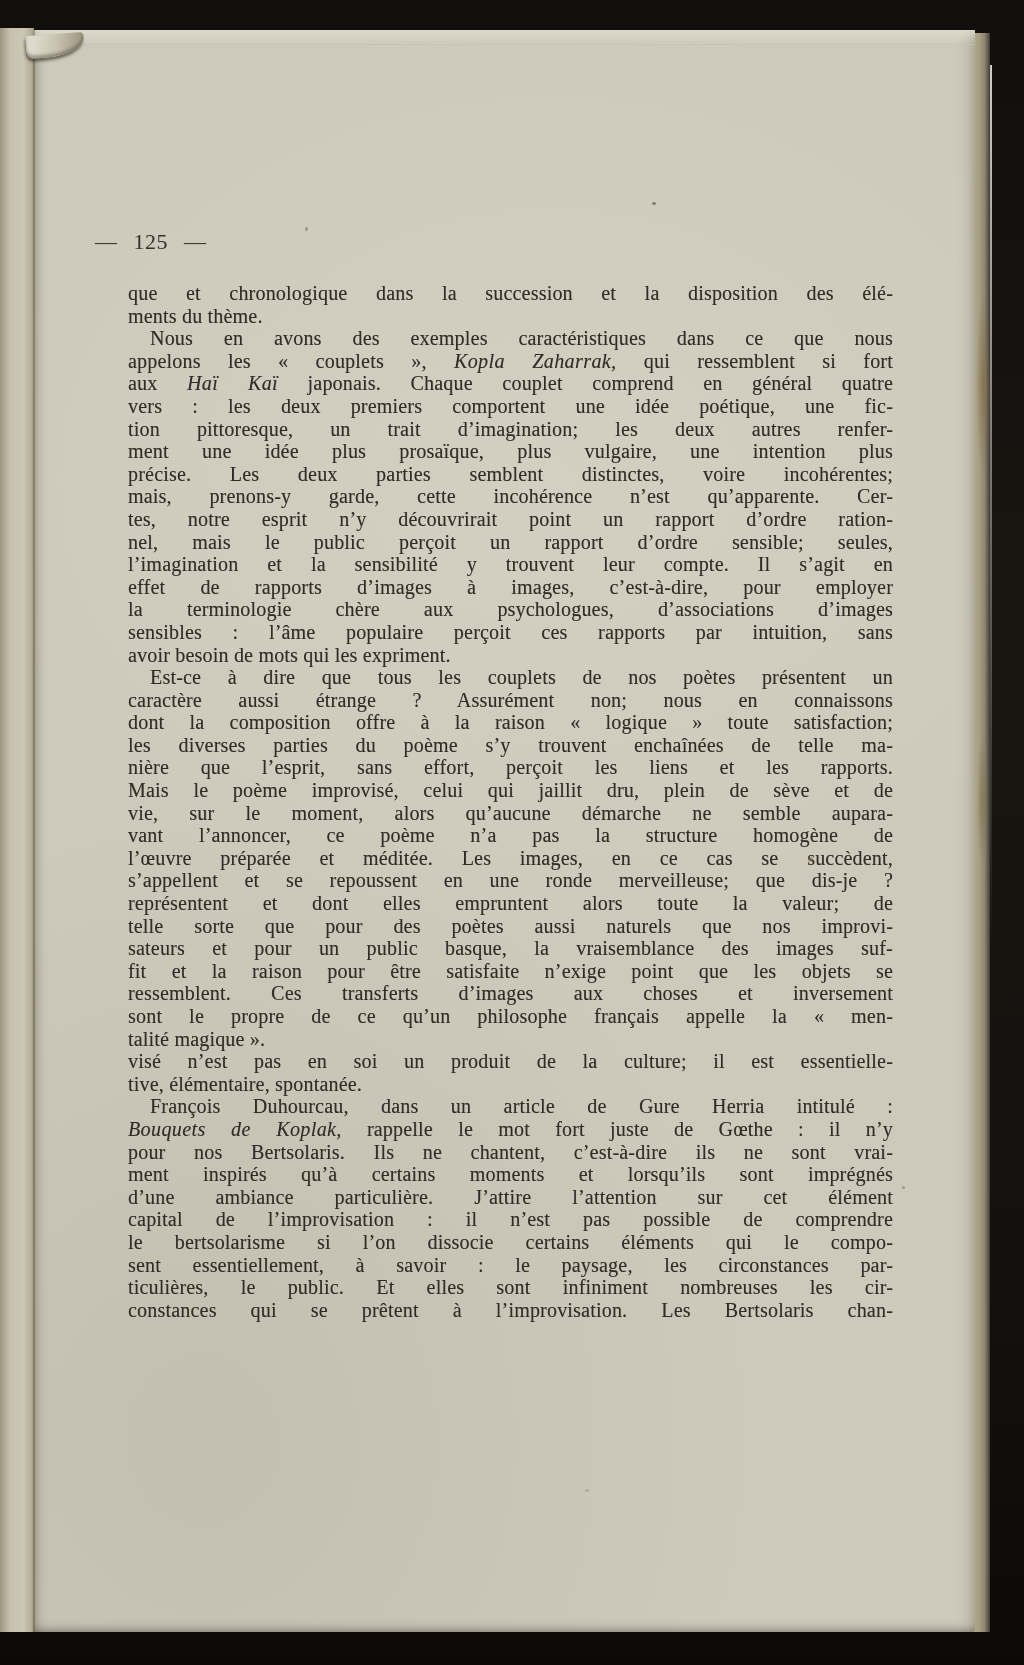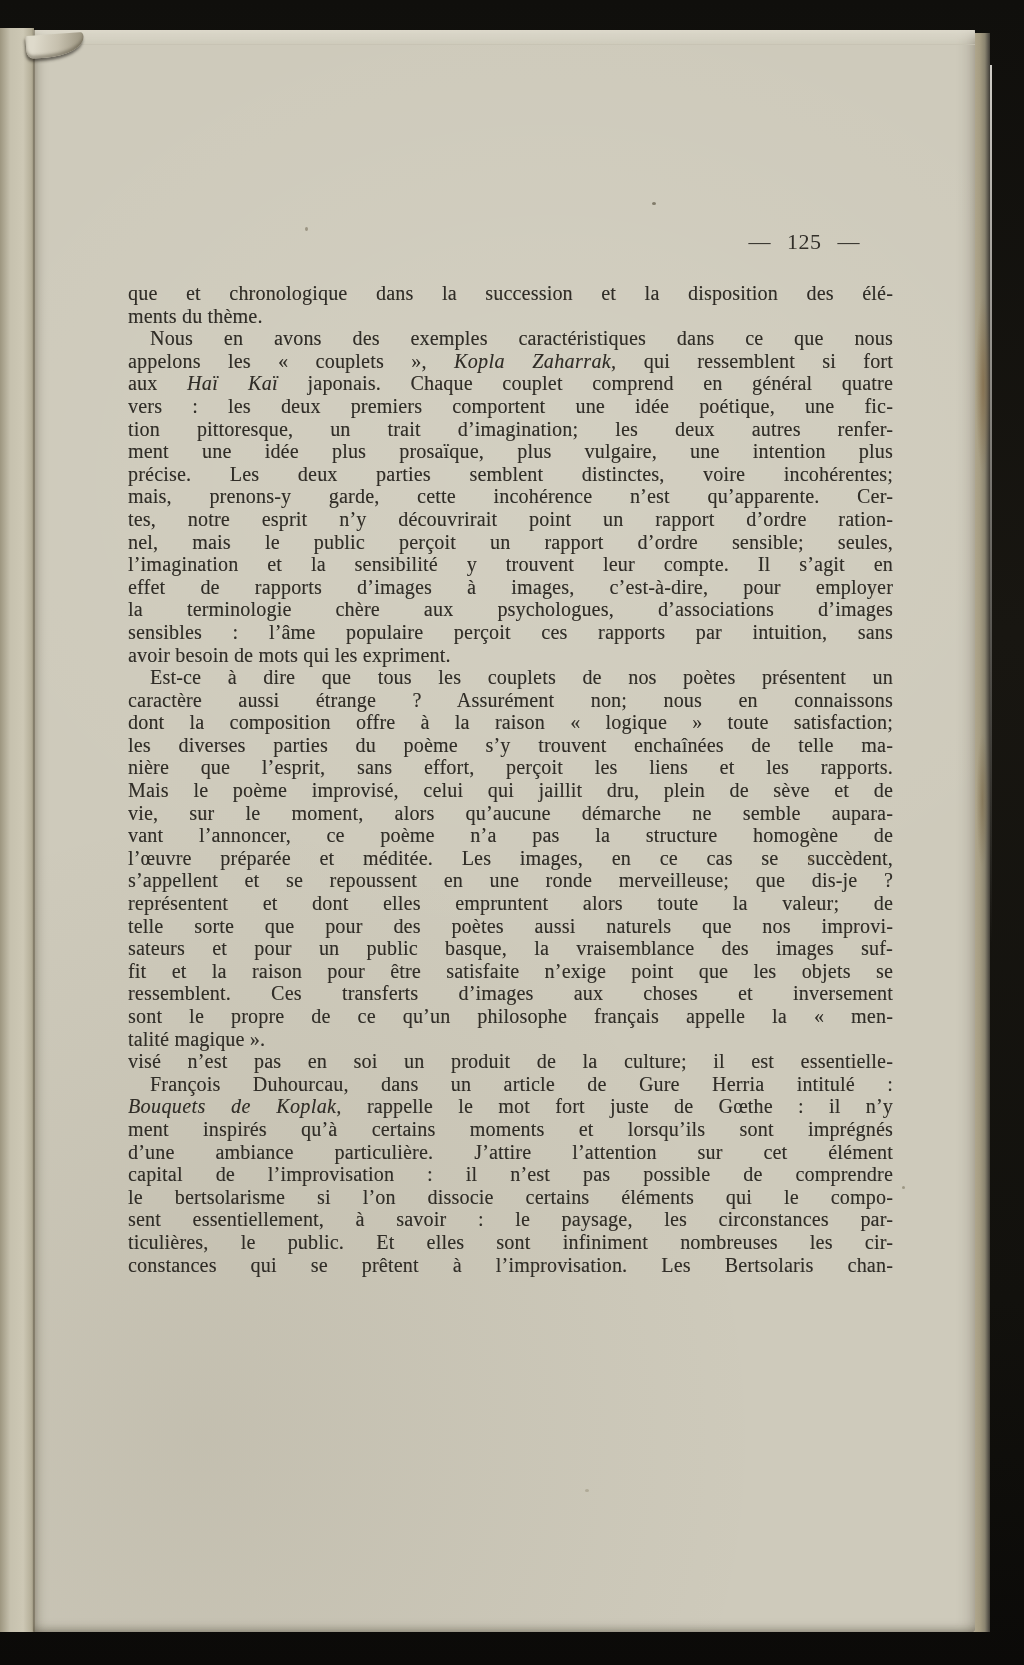--- a/index.html
+++ b/index.html
@@ -82,21 +82,21 @@
     background: linear-gradient(100deg, #dedacb 15%, #c6c0ae 55%, #9b9480 95%);
     border-radius: 2px 4px 85% 15% / 2px 6px 100% 45%;
     box-shadow: -1px 3px 3px rgba(22,19,13,0.55), inset 0 -3px 3px rgba(78,71,55,0.45);
     transform: rotate(-4deg);
   }
 
   .page-number {
     position: absolute;
     left: 62px; top: 200px;
     width: 765px;
-    text-align: right;
+    text-align: left;
     font-size: 22px;
     line-height: 24px;
     color: #33302a;
     word-spacing: 10px;
     letter-spacing: 0.5px;
   }
 
   .text-block {
     position: absolute;
     left: 95px; top: 252px;
@@ -177,24 +177,26 @@
           <div class="line">représentent et dont elles empruntent alors toute la valeur; de</div>
           <div class="line">telle sorte que pour des poètes aussi naturels que nos improvi-</div>
           <div class="line">sateurs et pour un public basque, la vraisemblance des images suf-</div>
           <div class="line">fit et la raison pour être satisfaite n’exige point que les objets se</div>
           <div class="line">ressemblent. Ces transferts d’images aux choses et inversement</div>
           <div class="line">sont le propre de ce qu’un philosophe français appelle la « men-</div>
           <div class="line end">talité magique ».</div>
         </div>
         <div class="paragraph">
           <div class="line">visé n’est pas en soi un produit de la culture; il est essentielle-</div>
+          <div class="line end">tive, élémentaire, spontanée.</div>
         </div>
         <div class="paragraph">
           <div class="line indent">François Duhourcau, dans un article de Gure Herria intitulé :</div>
           <div class="line"><i>Bouquets de Koplak,</i> rappelle le mot fort juste de Gœthe : il n’y</div>
+          <div class="line">pour nos Bertsolaris. Ils ne chantent, c’est-à-dire ils ne sont vrai-</div>
           <div class="line">ment inspirés qu’à certains moments et lorsqu’ils sont imprégnés</div>
           <div class="line">d’une ambiance particulière. J’attire l’attention sur cet élément</div>
           <div class="line">capital de l’improvisation : il n’est pas possible de comprendre</div>
           <div class="line">le bertsolarisme si l’on dissocie certains éléments qui le compo-</div>
           <div class="line">sent essentiellement, à savoir : le paysage, les circonstances par-</div>
           <div class="line">ticulières, le public. Et elles sont infiniment nombreuses les cir-</div>
           <div class="line">constances qui se prêtent à l’improvisation. Les Bertsolaris chan-</div>
         </div>
       </div>
 

